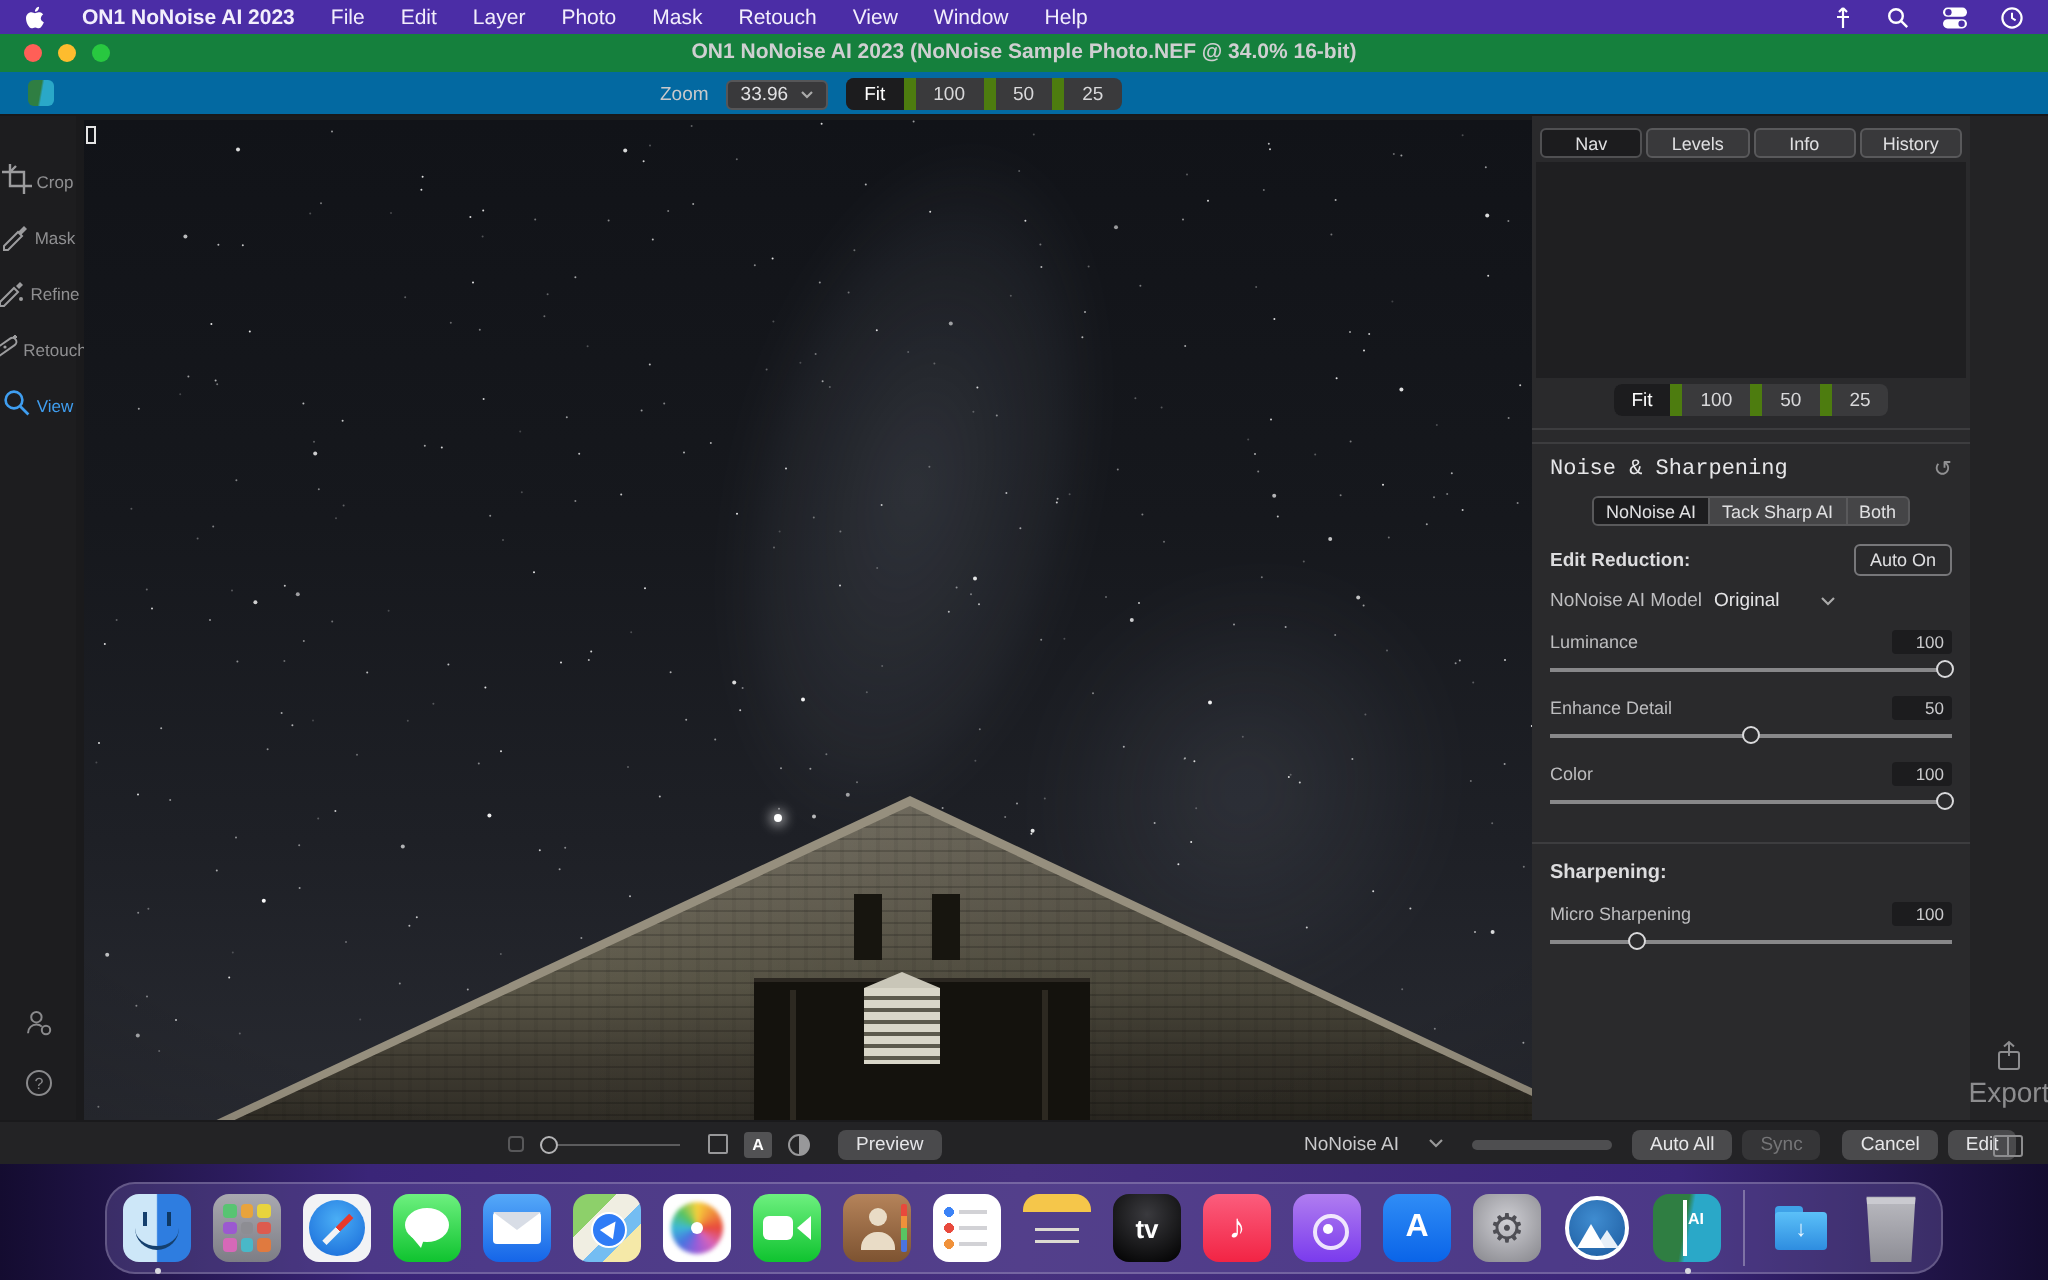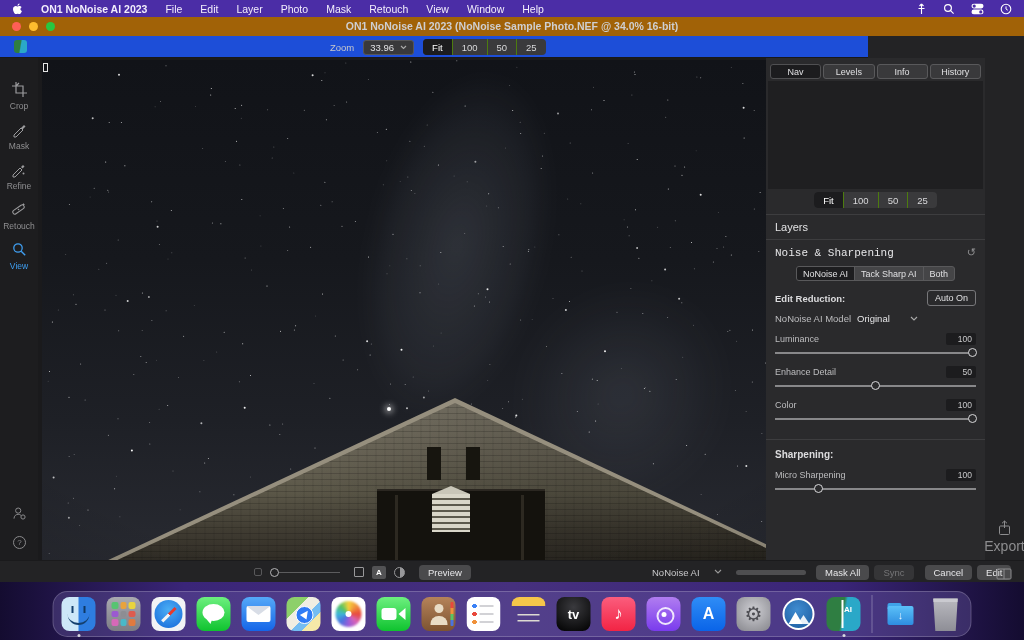--- a/index.html
+++ b/index.html
@@ -13,49 +13,49 @@
     color:#f2eefc; font-size:10.5px; }
   .apple { width:11px; height:11px; position:relative; flex:none; }
   .apple svg { display:block; }
   .mb-app { font-weight:bold; }
   .mb-item { cursor:default; }
   .mb-right { margin-left:auto; display:flex; gap:16px; align-items:center; }
   .mb-right svg { display:block; }
 
   
   .titlebar { position:absolute; top:17px; left:0; width:1024px; height:19px;
-    background:#a16207; }
+    background:#15803d; }
   .lights { position:absolute; left:12px; top:5px; display:flex; gap:8px; }
   .light { width:9px; height:9px; border-radius:50%; }
   .light.r { background:#ff5f57; } .light.y { background:#febc2e; } .light.g { background:#28c840; }
   .win-title { position:absolute; left:0; right:0; top:3px; text-align:center;
     font-size:10.5px; font-weight:bold; color:#cfcfd1; }
 
   
-  .toolbar { position:absolute; top:36px; left:0; width:868px; height:22px;
-    background:#1d4ed8; border-bottom:1px solid #18181a; }
+  .toolbar { position:absolute; top:36px; left:0; width:1024px; height:22px;
+    background:#0369a1; border-bottom:1px solid #18181a; }
   .mini-app { position:absolute; left:14px; top:4px; width:13px; height:13px; border-radius:3px;
     background:linear-gradient(100deg,#2f7e42 0 46%,#2aa8c8 54% 100%); }
   .zoom-group { position:absolute; left:330px; top:3px; display:flex; align-items:center; gap:9px; }
   .zoom-label { font-size:9.5px; color:#c9c9cb; }
   .zoom-select { display:flex; align-items:center; gap:6px; background:#39393b;
     border:1px solid #565658; border-radius:3px; padding:1px 6px; font-size:9.5px; color:#e2e2e4; height:15px; }
   .seg { display:flex; background:#3a3a3c; border-radius:4px; overflow:hidden; height:16px; }
-  .seg .s { padding:2px 9px; font-size:9.5px; color:#d8d8da; border-right:1px solid #4d7c0f;
+  .seg .s { padding:2px 9px; font-size:9.5px; color:#d8d8da; border-right:6px solid #4d7c0f;
     display:flex; align-items:center; }
   .seg .s:last-child { border-right:none; }
   .seg .s.active { background:#1c1c1e; color:#fff; }
 
   
   .workspace { position:absolute; top:58px; left:0; width:1024px; height:502px; background:#1a1a1c; }
 
   
   .sidebar { position:absolute; left:0; top:0; width:38px; height:502px; background:#1d1d1f; }
   .tools { padding-top:24px; display:flex; flex-direction:column; align-items:center; gap:11px; }
-  .tool { display:flex; flex-direction:column; align-items:center; gap:2px;
+  .tool { display:flex; flex-direction:row; align-items:center; gap:2px;
     color:#8f8f91; font-size:8.5px; cursor:default; }
   .tool svg { color:#9c9c9e; }
   .tool.active, .tool.active svg { color:#3f9ef0; }
   .sidebar-bottom { position:absolute; bottom:6px; left:0; width:38px; display:flex;
     flex-direction:column; align-items:center; gap:10px; color:#8a8a8c; }
 
   
   .photo { position:absolute; left:42px; top:2px; width:724px; height:500px; overflow:hidden;
     background:linear-gradient(180deg,#111318 0%,#16181d 40%,#1e2026 72%,#282a31 100%); }
   .stars1 { position:absolute; left:0; top:0; width:1px; height:1px; border-radius:50%; }
@@ -434,21 +434,20 @@
       <div class="nav-preview"></div>
       <div class="nav-zoom-row">
           <span class="seg" id="nav-presets">
             <span class="s active">Fit</span>
             <span class="s">100</span>
             <span class="s">50</span>
             <span class="s">25</span>
           </span>
         </div>
       <div class="divider"></div>
-      <div class="section-label">Layers</div>
       <div class="divider"></div>
       <div class="ns-header">
         <span class="t">Noise &amp; Sharpening</span>
         <span class="reset-glyph" id="reset-glyph">↺</span>
       </div>
       <div class="modes-row">
           <span class="seg2" id="ns-modes">
             <span class="s active">NoNoise AI</span>
             <span class="s">Tack Sharp AI</span>
             <span class="s">Both</span>
@@ -532,21 +531,21 @@
       <span class="btn" style="margin-left:6px;">Preview</span>
     </div>
     <div class="mode-group">
       <span class="mode-text">NoNoise AI</span>
       <svg width="8" height="6" viewBox="0 0 8 6">
           <polyline points="1,1 4,4 7,1" fill="none" stroke="#999" stroke-width="1.1"></polyline>
         </svg>
       <span class="progress"><span class="fill" id="prog-fill" style="width: 52%;"></span></span>
     </div>
     <div class="actions-group" id="actions">
-        <span class="btn">Mask All</span>
+        <span class="btn">Auto All</span>
         <span class="btn disabled">Sync</span>
         <span class="btn gap">Cancel</span>
         <span class="btn">Edit</span>
       </div>
     <span class="split-icon">
       <svg width="16" height="12" viewBox="0 0 16 12">
           <rect x="1" y="1" width="14" height="10" rx="1" stroke="currentColor" fill="none"></rect>
           <path d="M8 1v10" stroke="currentColor"></path>
         </svg>
     </span>

